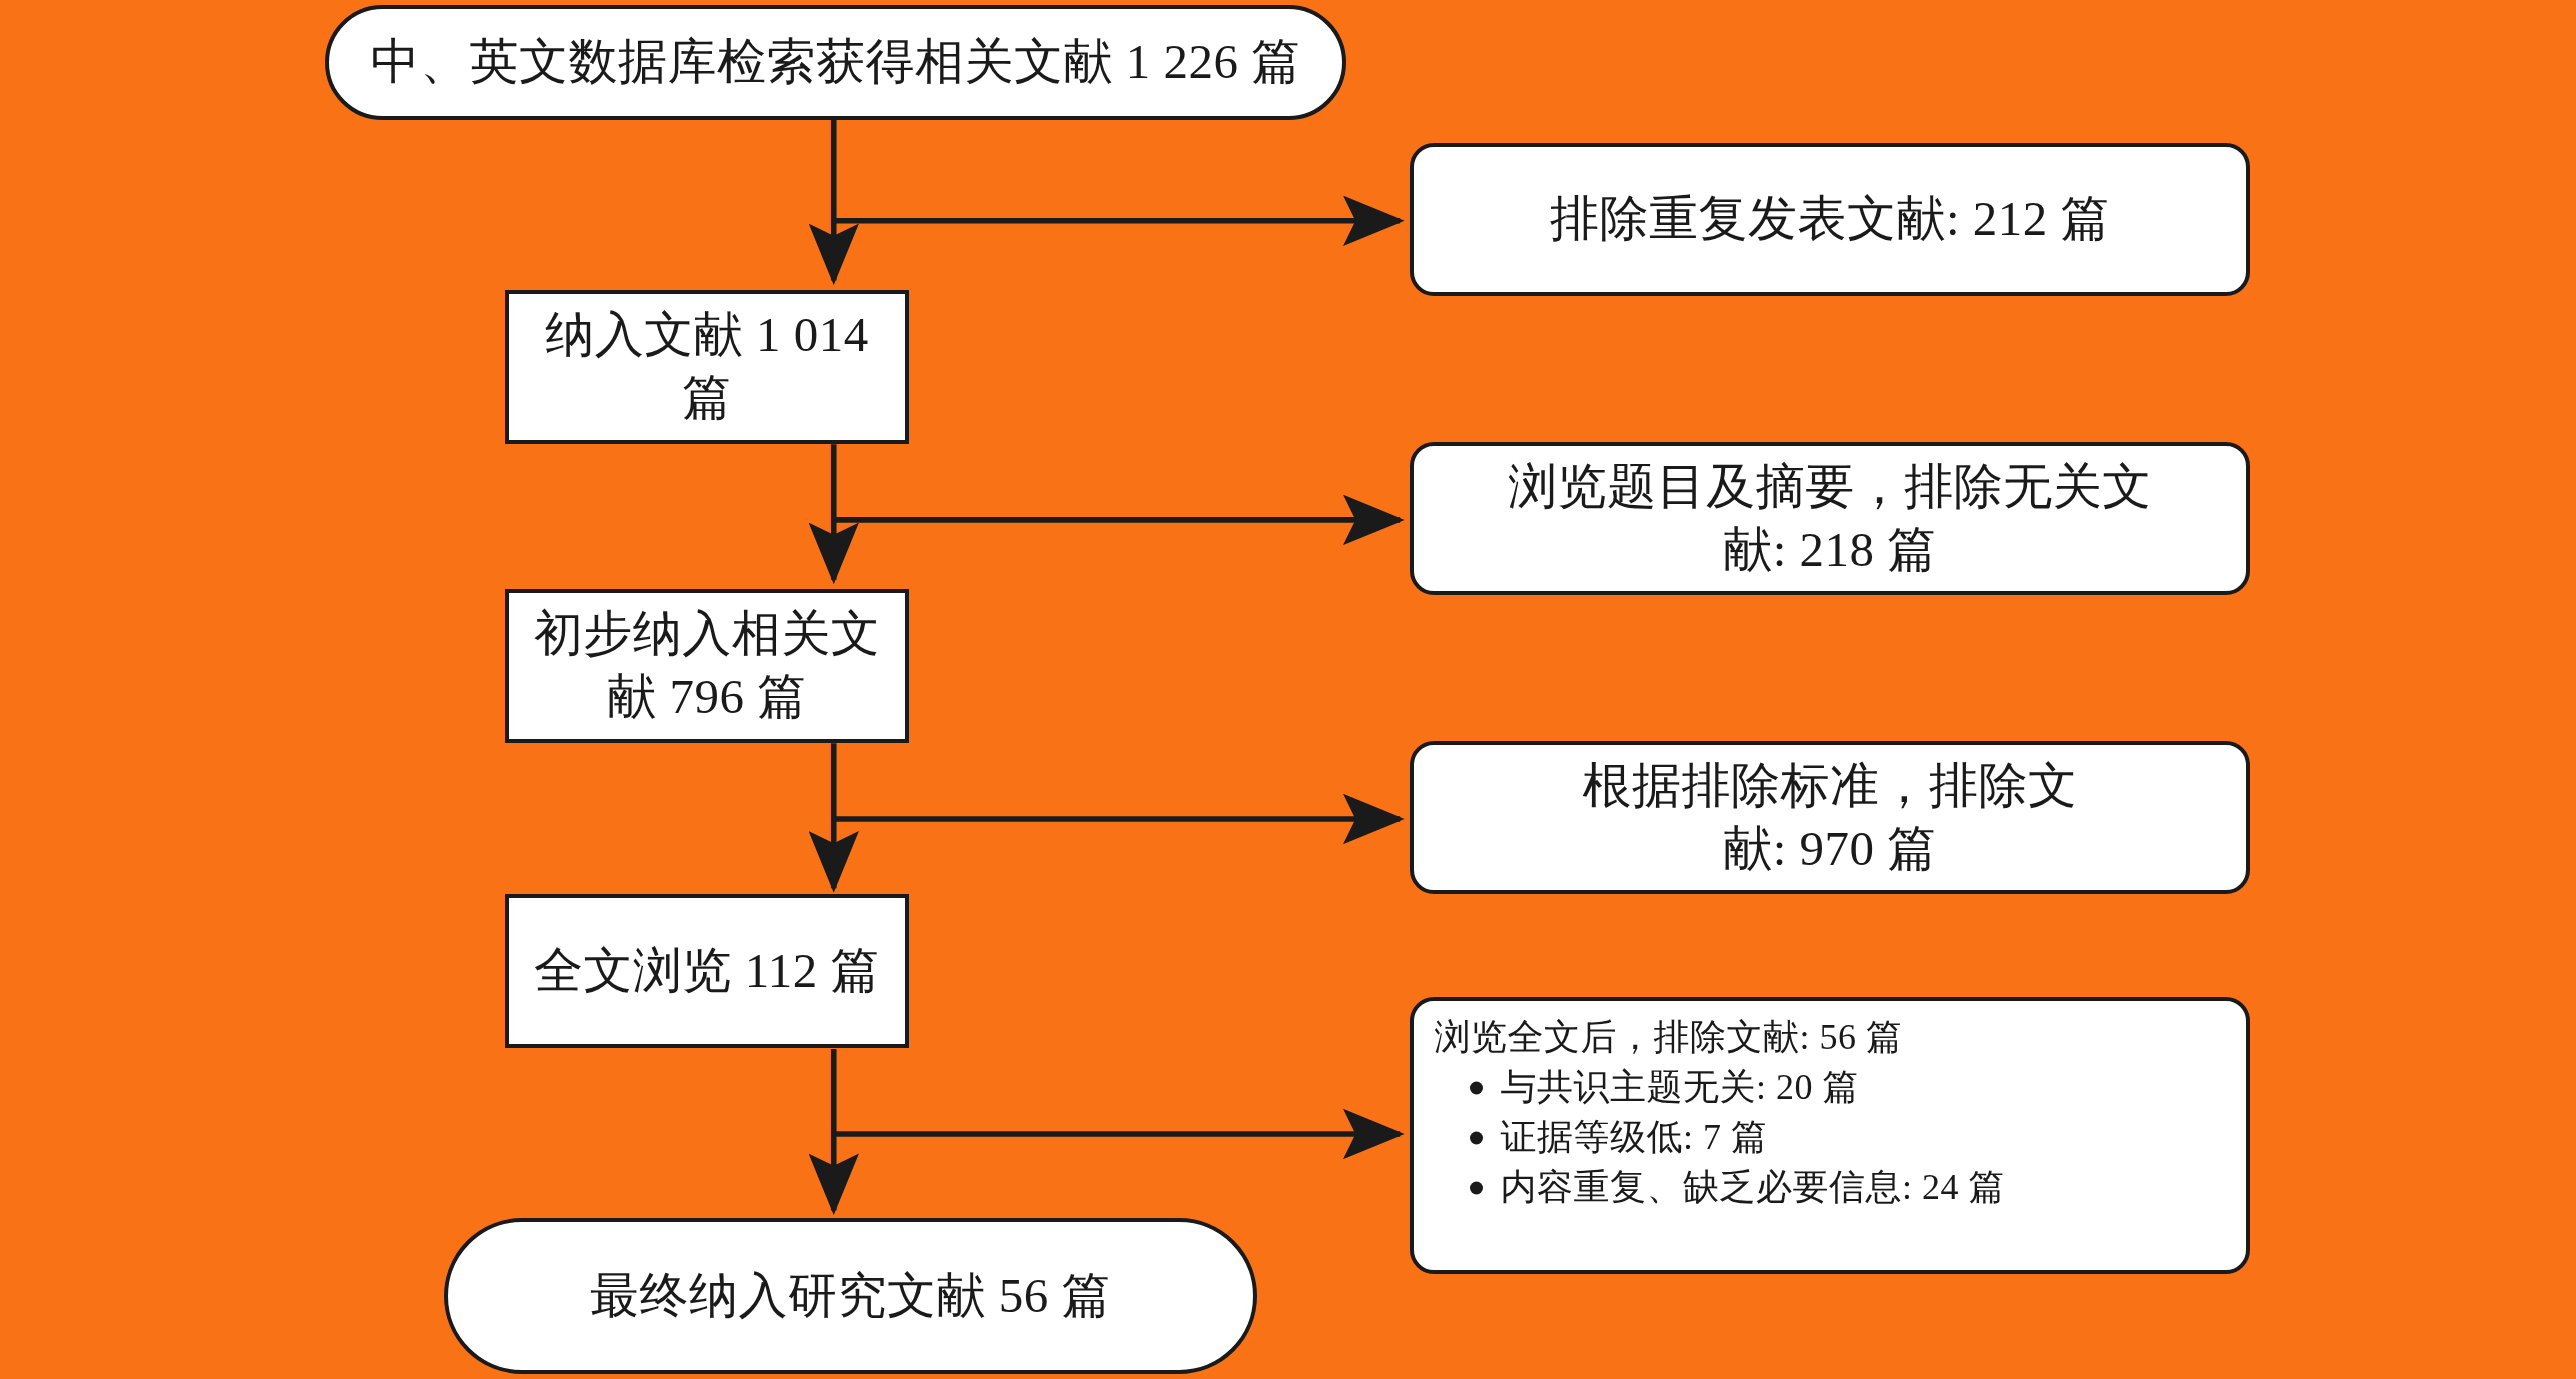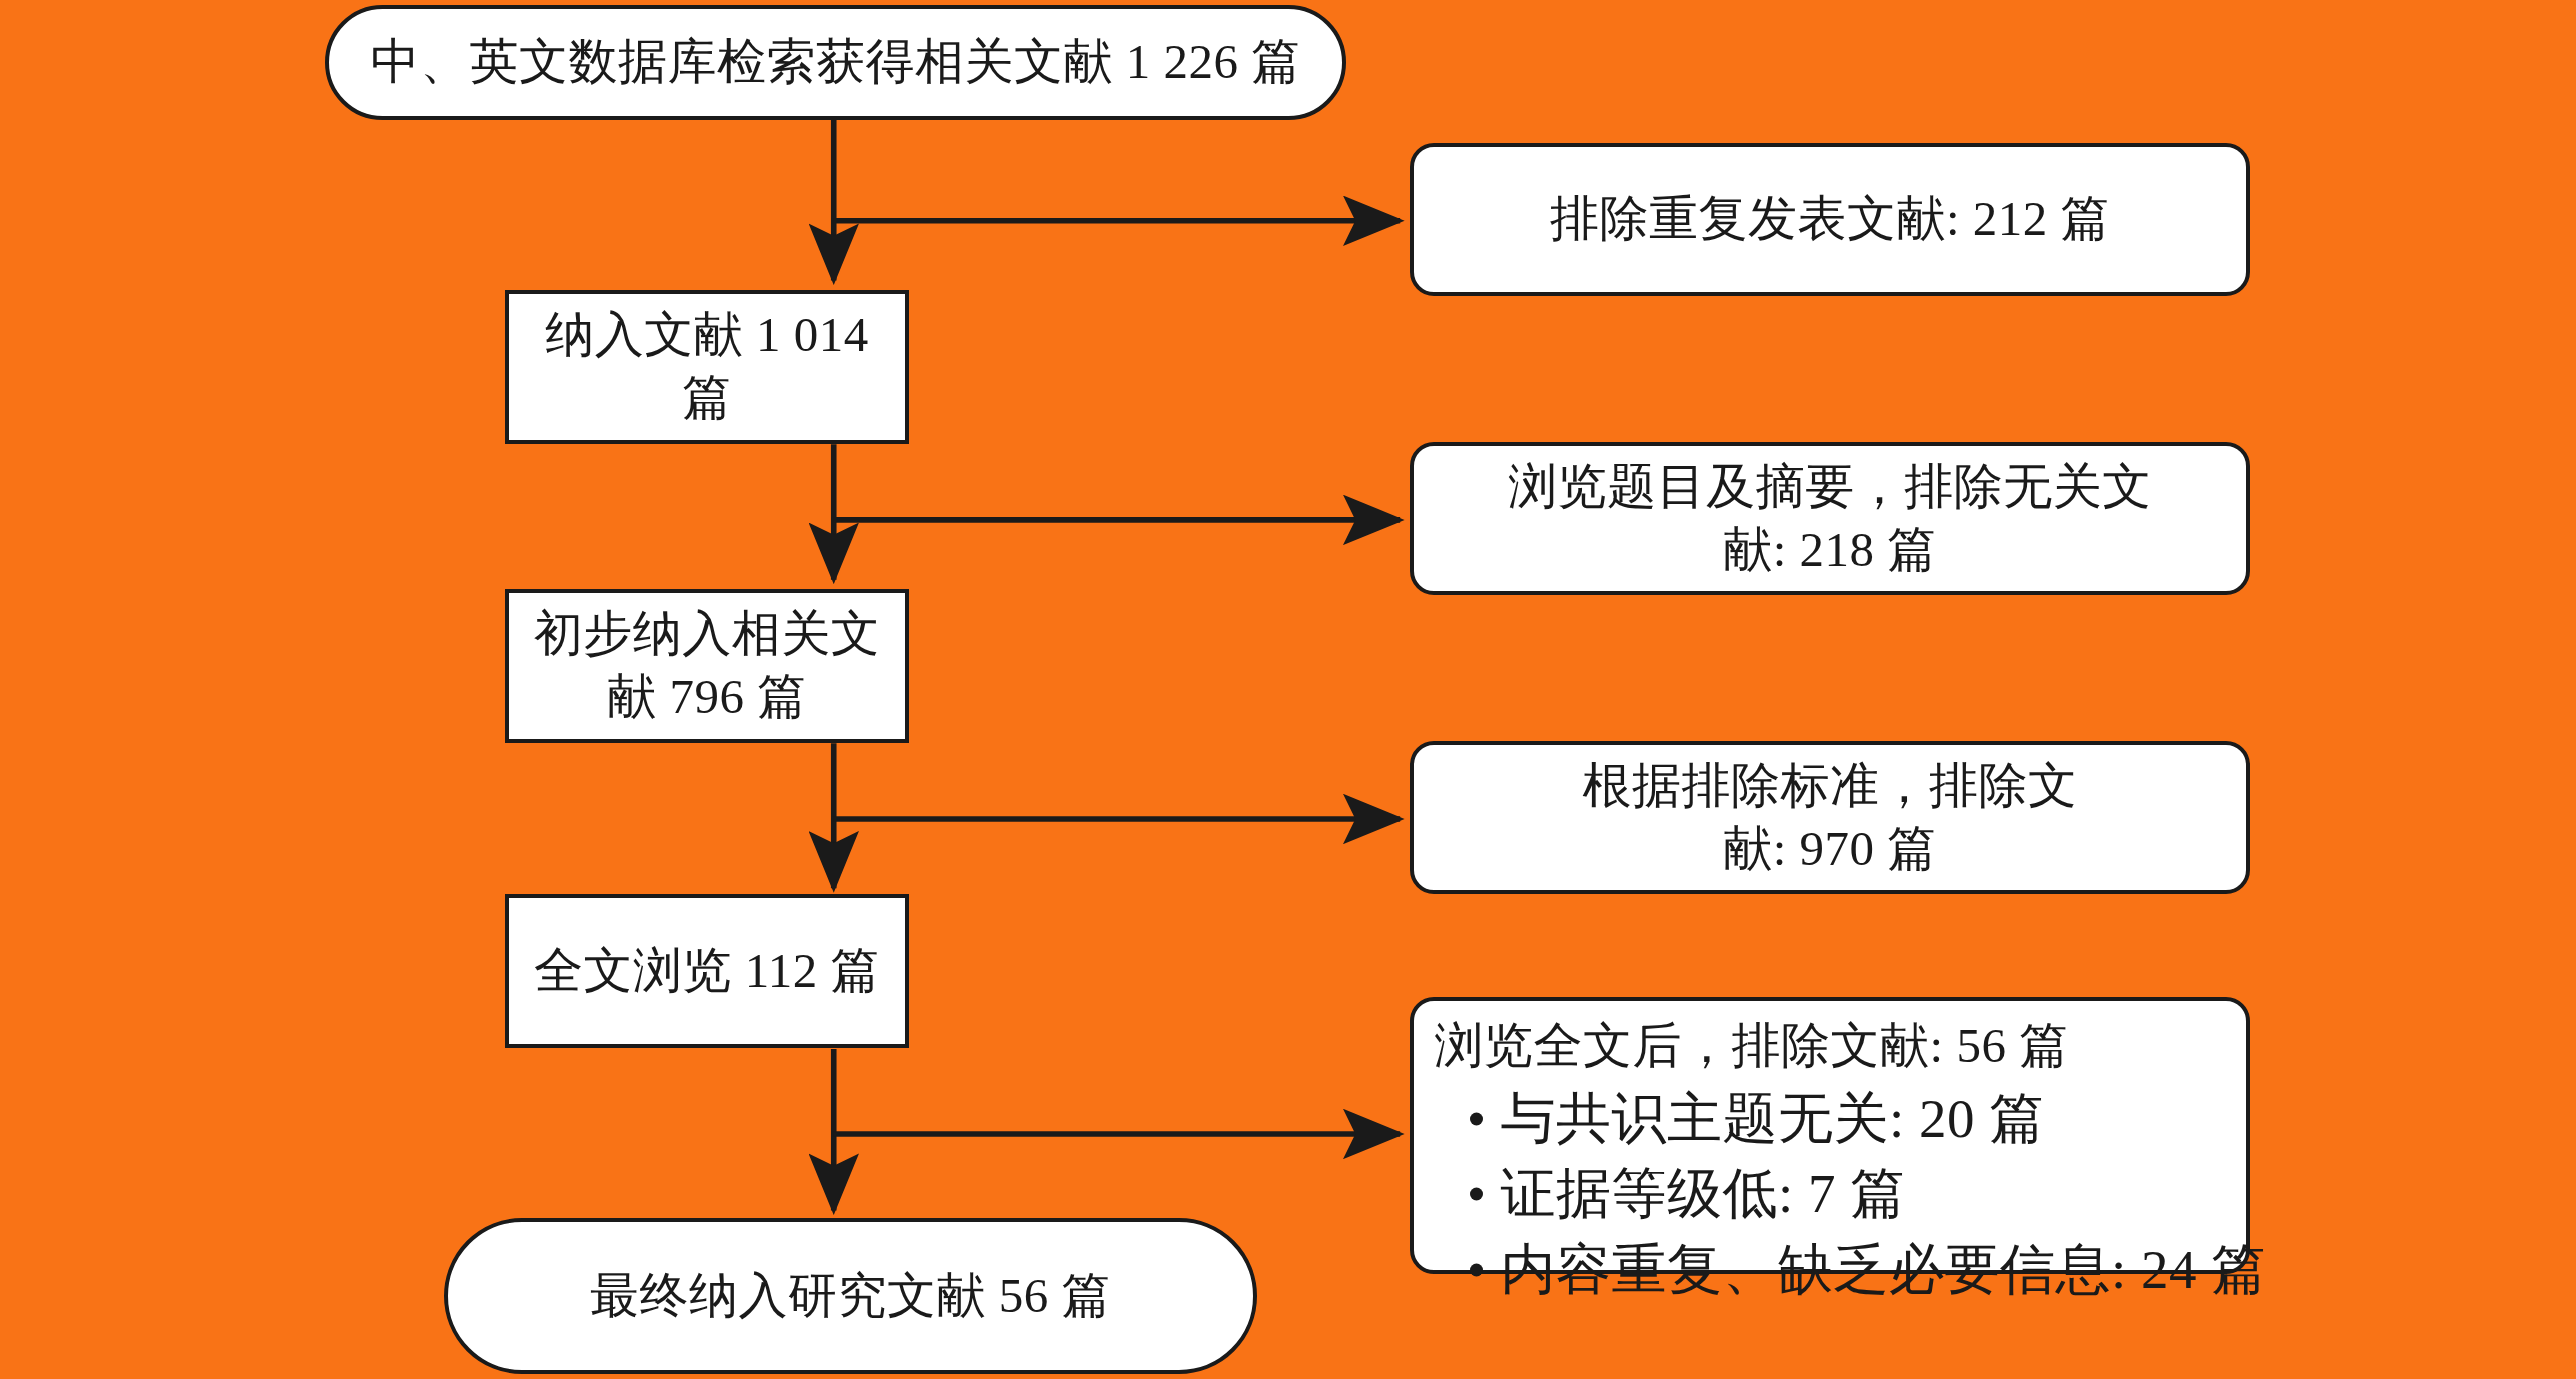--- a/index.html
+++ b/index.html
@@ -53,33 +53,33 @@
     white-space: pre-line;
   }
   .node.bullets {
     align-items: flex-start;
     justify-content: flex-start;
     text-align: left;
     padding: 13px 18.7px 9.3px 20.6px;
   }
   .bullet-head {
     display: block;
-    font-size: 49px;
+    font-size: 36px;
     line-height: 1.32;
     margin: 0 0 1.9px 0;
     white-space: nowrap;
   }
   .bullet-list {
     list-style: none;
     margin: 0;
     padding: 0 0 0 34px;
   }
   .bullet-list li {
     position: relative;
-    font-size: 55px;
+    font-size: 36px;
     line-height: 1.38;
     white-space: nowrap;
     padding-left: 32px;
   }
   .bullet-list li::before {
     content: "";
     position: absolute;
     left: 1.9px;
     top: 50%;
     transform: translateY(-50%);

